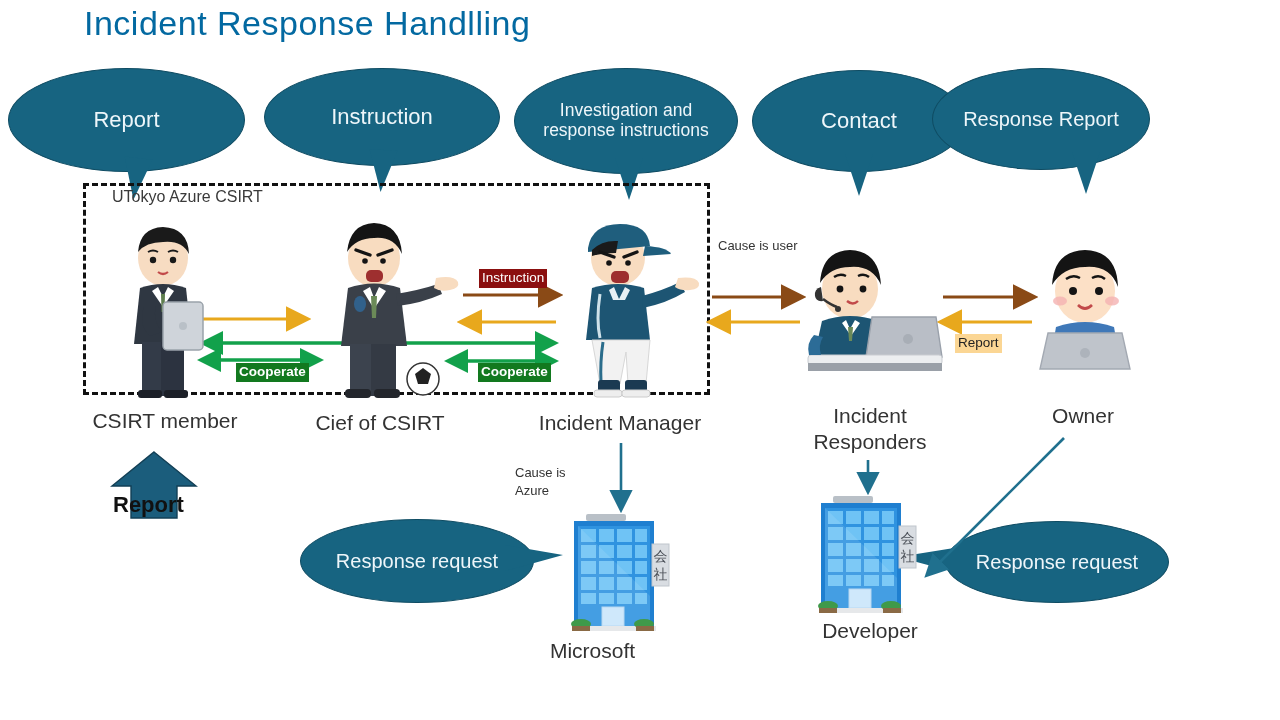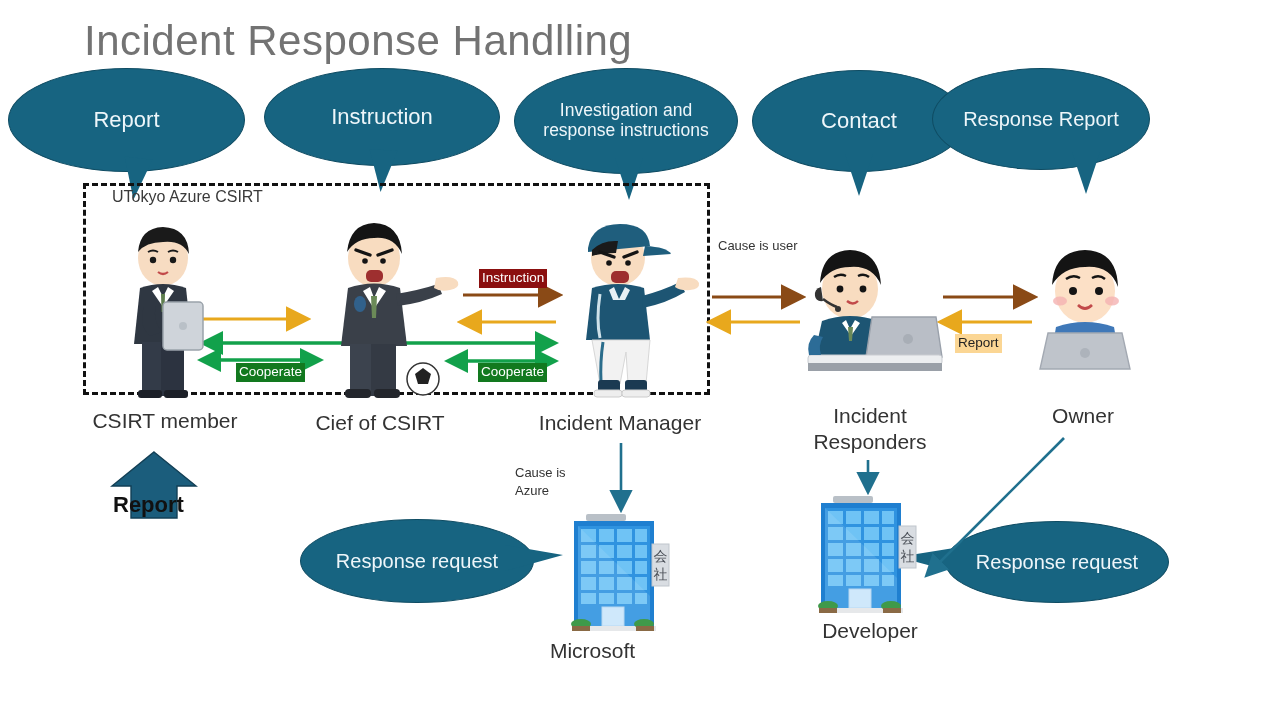--- a/index.html
+++ b/index.html
@@ -4,22 +4,22 @@
 <style>
   html,body{margin:0;padding:0;background:#ffffff;}
   body{
     width:1280px;height:720px;position:relative;overflow:hidden;
     font-family:"Liberation Sans","DejaVu Sans",sans-serif;
     color:#2b2b2b;
   }
   .abs{position:absolute;}
   
   #title{
-    left:84px;top:17px;font-size:42px;font-weight:300;letter-spacing:.5px;
-    color:#737373;white-space:nowrap;
+    left:84px;top:4px;font-size:34px;font-weight:300;letter-spacing:.5px;
+    color:#0369a1;white-space:nowrap;
   }
   
   .bubble{
     position:absolute;background:#176481;border:1px solid #0f4c63;
     border-radius:50%/50%;display:flex;align-items:center;justify-content:center;
     text-align:center;color:#eef6fa;line-height:1.12;
   }
   .bubble .txt{padding:0 10px;}
   .tail{
     position:absolute;width:0;height:0;border-left:14px solid transparent;
@@ -31,21 +31,21 @@
     border:3px dashed #111;box-sizing:border-box;
   }
   #csirt-box-label{left:112px;top:188px;font-size:16px;color:#3a3a3a;}
   
   .caption{position:absolute;font-size:21px;color:#333;text-align:center;line-height:1.22;}
   
   .note{position:absolute;font-size:13px;color:#333;line-height:1.35;}
   
   .tag{position:absolute;font-size:13.5px;padding:1px 3px;white-space:nowrap;line-height:1.25;}
   .tag.red{background:#8b0f0f;color:#fff;}
-  .tag.green{background:#12791f;color:#fff;}
+  .tag.green{background:#12791f;color:#fff;font-weight:bold;}
   .tag.amber{background:#fbd694;color:#222;}
   
   svg.layer{position:absolute;left:0;top:0;width:1280px;height:720px;pointer-events:none;}
   
   .fig{position:absolute;}
 </style>
 </head>
 <body>
 
 <div class="abs" id="title">Incident Response Handlling</div>

